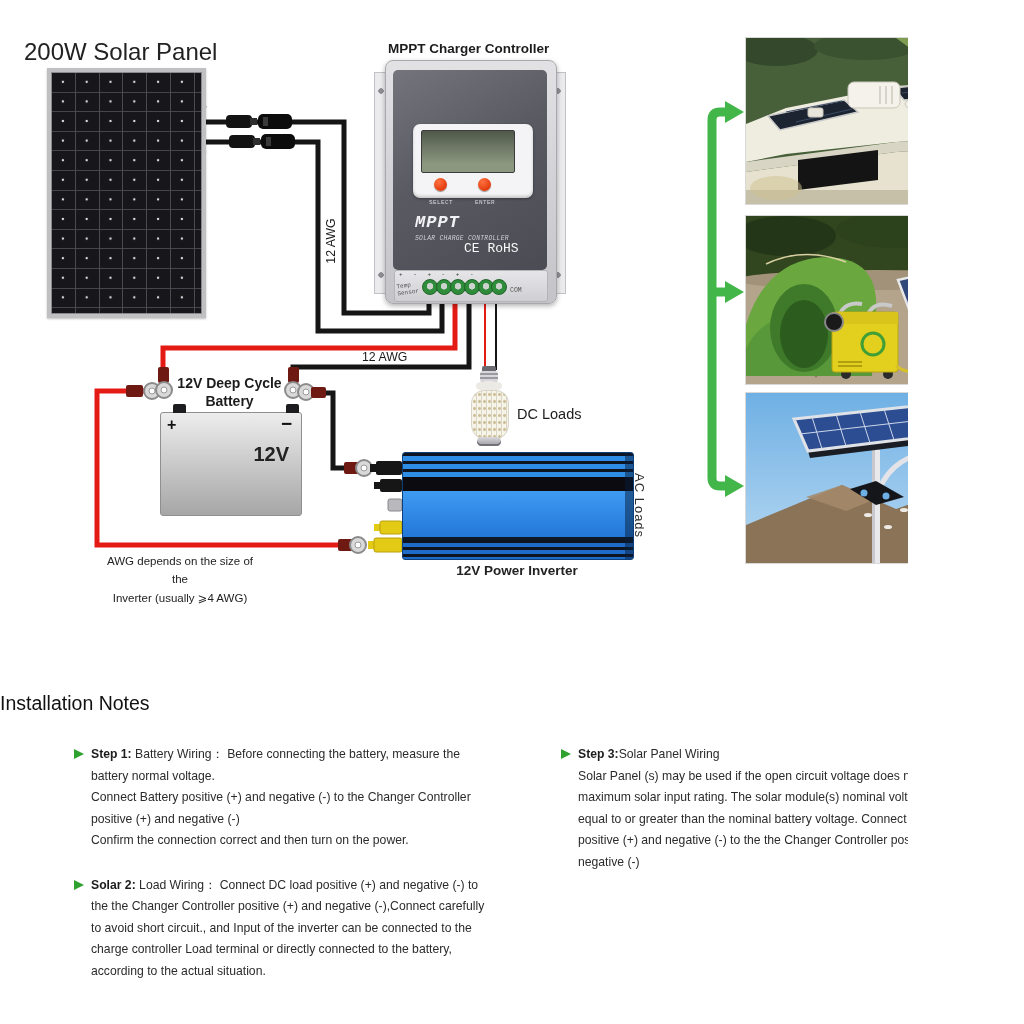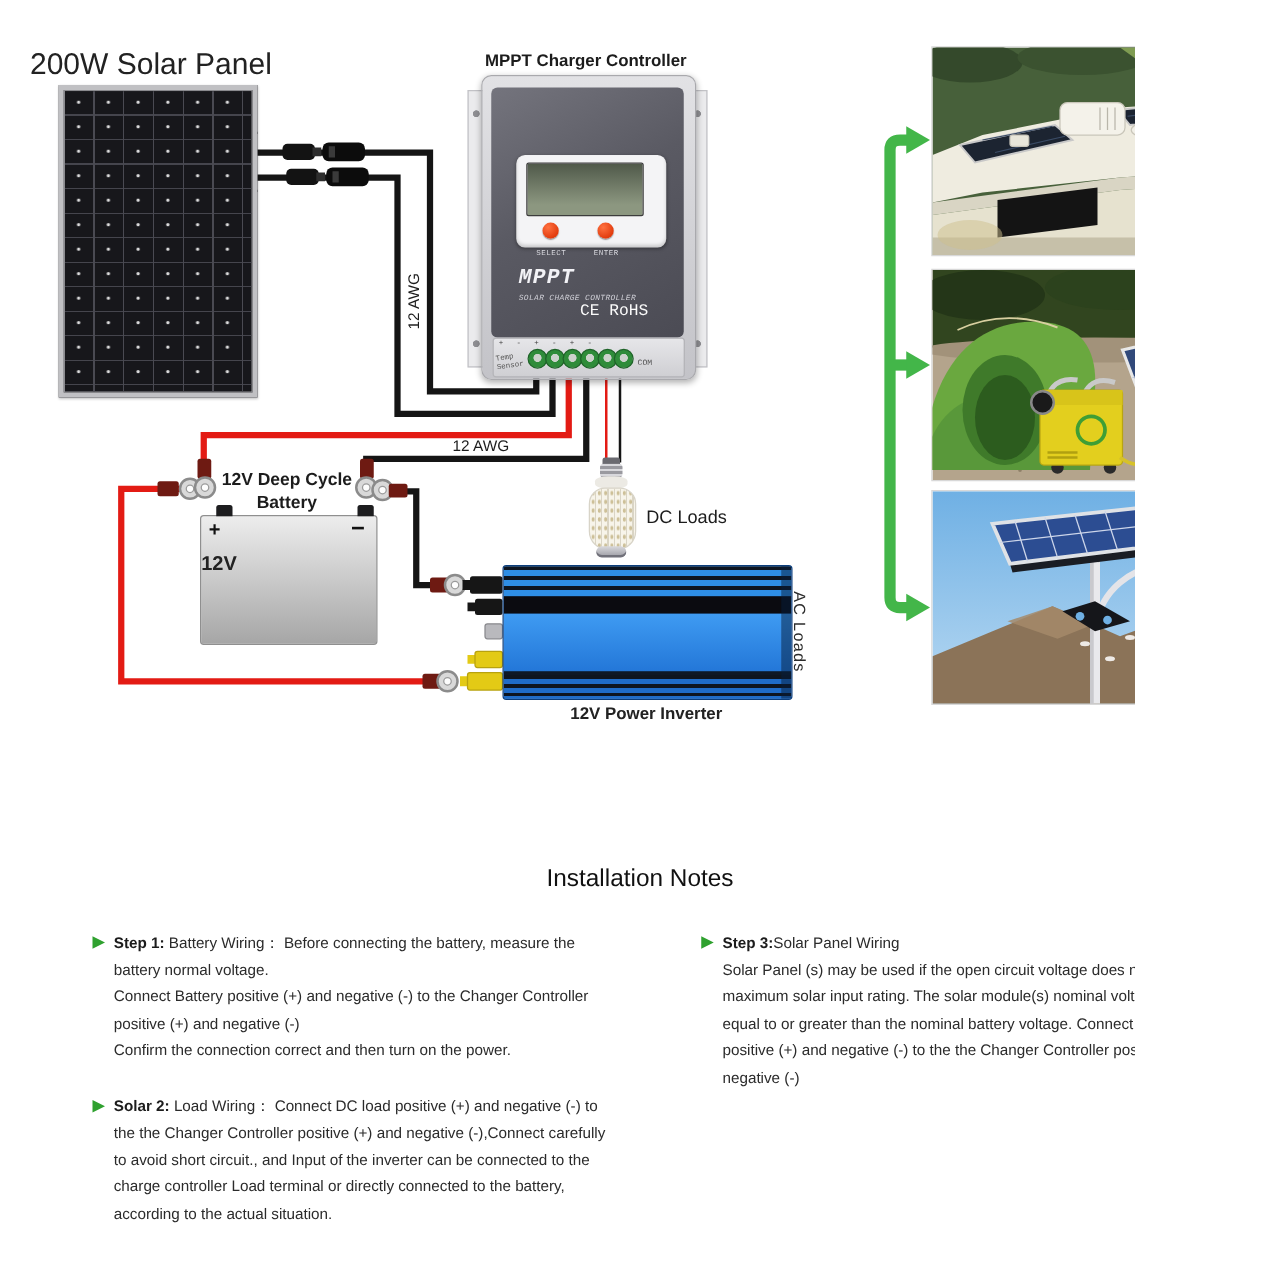--- a/index.html
+++ b/index.html
@@ -4,21 +4,21 @@
 <style>
   html,body{margin:0;padding:0;background:#fff;}
   .canvas{position:relative;width:908px;height:1024px;background:#fff;overflow:hidden;
           font-family:"Liberation Sans","DejaVu Sans",sans-serif;color:#1c1c1c;}
   .abs{position:absolute;}
   .pre{white-space:pre-line;}
 
   
   .t-panel{left:24px;top:38px;font-size:24px;color:#222;}
   .t-ctrl{left:388px;top:41px;font-size:13.5px;color:#1c1c1c;font-weight:bold;}
-  .t-notes{left:0;top:692px;width:1024px;text-align:center;font-size:19.5px;color:#111;}
+  .t-notes{left:0;top:692px;width:1024px;font-size:19.5px;color:#111;}
   .lbl-plus{left:197px;top:97px;font-size:17px;font-weight:700;}
   .lbl-minus{left:197px;top:143px;font-size:17px;font-weight:700;}
   .awg-v{left:297px;top:234px;width:68px;text-align:center;font-size:12.3px;transform:rotate(-90deg);}
   .awg-h{left:362px;top:350px;font-size:12.3px;}
   .bat-title{left:157px;top:374px;width:145px;text-align:center;font-size:14px;font-weight:700;line-height:1.3;}
   .awg-note{left:98px;top:552px;width:164px;text-align:center;font-size:11.5px;line-height:1.6;color:#222;}
   .dc-loads{left:517px;top:406px;font-size:14.5px;}
   .ac-loads{left:632px;top:473px;writing-mode:vertical-rl;font-size:13px;letter-spacing:1px;color:#2b2b2b;}
   .inv-label{left:402px;top:563px;width:230px;text-align:center;font-size:13.5px;font-weight:600;color:#222;}
 
@@ -61,21 +61,21 @@
   .ctrl .temp{position:absolute;left:23px;top:225px;font-size:6px;line-height:1.1;color:#555;transform:rotate(-8deg);}
   .ctrl .com{position:absolute;left:136px;top:229px;font-size:6.5px;color:#555;}
 
   
   .bat{left:160px;top:412px;width:140px;height:102px;border:1px solid #8f8f8f;border-radius:3px;
     background:linear-gradient(180deg,#ededed 0%,#d4d4d4 35%,#a6a6a6 100%);}
   .bat .post{position:absolute;top:-9px;width:13px;height:9px;background:#1d1d1f;border-radius:2px 2px 0 0;}
   .bat .pA{left:12px;} .bat .pB{left:125px;}
   .bat .plus{position:absolute;left:6px;top:3px;font-size:16px;font-weight:700;color:#111;}
   .bat .minus{position:absolute;right:9px;top:0px;font-size:19px;font-weight:700;color:#111;}
-  .bat .v{position:absolute;left:0;right:12px;top:30px;text-align:left;font-size:16px;font-weight:700;color:#222;}
+  .bat .v{position:absolute;left:0;right:12px;top:30px;text-align:right;font-size:20px;font-weight:700;color:#222;}
 
   
   .bulb{left:471px;top:366px;width:36px;height:84px;}
   .bulb .tip{position:absolute;left:11px;top:0;width:14px;height:7px;background:#6a6a70;border-radius:2px;}
   .bulb .screw{position:absolute;left:9px;top:5px;width:18px;height:11px;border-radius:3px;
     background:repeating-linear-gradient(180deg,#d8d8dc 0 2px,#9a9aa0 2px 4px);}
   .bulb .neck{position:absolute;left:5px;top:15px;width:26px;height:10px;background:#eceae4;border-radius:40%;}
   .bulb .bodyy{position:absolute;left:0;top:24px;width:36px;height:48px;border:1px solid #d8d4c8;border-radius:13px 13px 15px 15px;
     background-color:#f7f4ea;
     background-image:radial-gradient(#cdc098 1px,transparent 1.5px),
@@ -231,20 +231,22 @@
 
   <div class="abs bat-title pre">12V Deep Cycle
 Battery</div>
   <div class="abs bat">
     <div class="post pA"></div>
     <div class="post pB"></div>
     <div class="plus">+</div>
     <div class="minus">−</div>
     <div class="v">12V</div>
   </div>
+  <div class="abs awg-note pre">AWG depends on the size of the
+Inverter (usually ⩾4 AWG)</div>
 
   <div class="abs bulb">
     <div class="tip"></div>
     <div class="screw"></div>
     <div class="neck"></div>
     <div class="bodyy"></div>
     <div class="cap"></div>
   </div>
   <div class="abs dc-loads">DC Loads</div>
 

